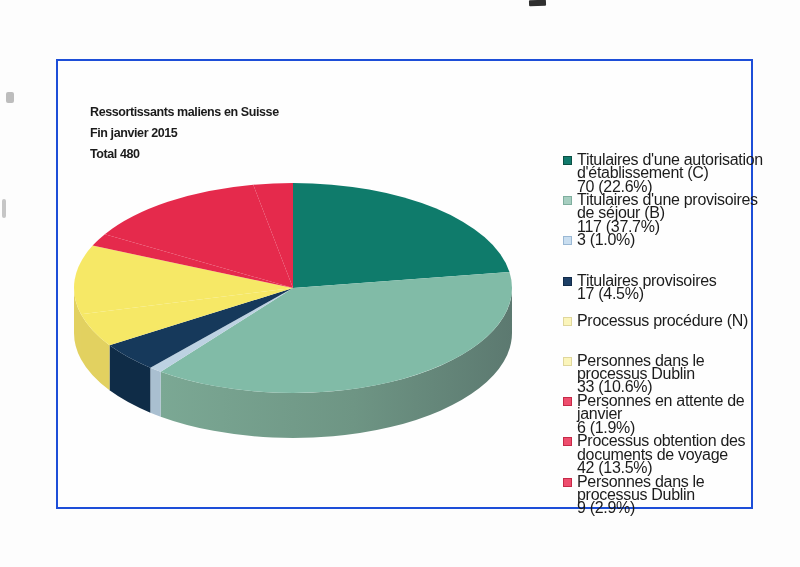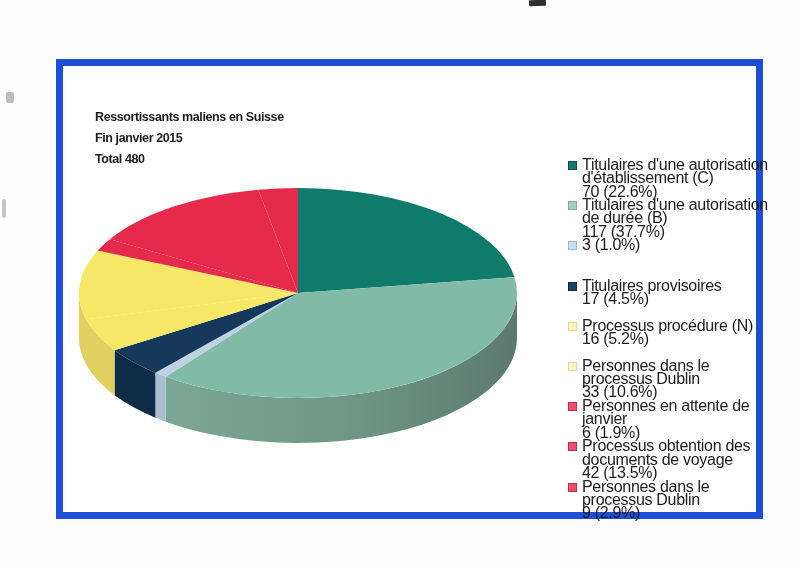--- a/index.html
+++ b/index.html
@@ -13,21 +13,21 @@
 
   
   .artifact { position:absolute; background:#333; }
   .artifact-top    { left:529px; top:0;     width:17px; height:6px;  background:#2f2f2f; transform:rotate(-2deg); border-radius:1px; }
   .artifact-left1  { left:6px;   top:92px;  width:8px;  height:11px; background:#bdbdbd; border-radius:2px; }
   .artifact-left2  { left:2px;   top:199px; width:4px;  height:19px; background:#c6c6c6; border-radius:2px; }
 
   .chart-frame {
     position:absolute; left:56px; top:59px;
     width:693px; height:446px;
-    border:7px solid #1d4ed8;
+    border:2px solid #1d4ed8;
     background:#fefefe;
   }
 
   .chart-title {
     position:absolute; left:32px; top:41px;
     font-size:12.5px; font-weight:700; color:#1b1b1b;
     line-height:21px; letter-spacing:-0.4px;
     white-space:nowrap;
   }
 
@@ -95,42 +95,41 @@
       <div class="legend-item">
         <span class="swatch" style="background: rgb(17, 122, 108); border-color: rgb(11, 80, 68);"></span>
         <div class="legend-text">
           <div>Titulaires d'une autorisation d'établissement (C)</div>
           <div>70 (22.6%)</div>
         </div>
       </div>
       <div class="legend-item">
         <span class="swatch" style="background: rgb(166, 206, 192); border-color: rgb(127, 174, 158);"></span>
         <div class="legend-text">
-          <div>Titulaires d'une autorisation de durée (B)</div>
+          <div>Titulaires d'une provisoires de séjour (B)</div>
           <div>117 (37.7%)</div>
         </div>
       </div>
       <div class="legend-item">
         <span class="swatch" style="background: rgb(201, 222, 240); border-color: rgb(154, 184, 212);"></span>
         <div class="legend-text">
           <div>3 (1.0%)</div>
         </div>
       </div>
       <div class="legend-item">
         <span class="swatch" style="background: rgb(29, 63, 102); border-color: rgb(18, 43, 73);"></span>
         <div class="legend-text">
           <div>Titulaires provisoires</div>
           <div>17 (4.5%)</div>
         </div>
       </div>
       <div class="legend-item">
         <span class="swatch" style="background: rgb(251, 245, 187); border-color: rgb(224, 215, 156);"></span>
         <div class="legend-text">
           <div>Processus procédure (N)</div>
-          <div>16 (5.2%)</div>
         </div>
       </div>
       <div class="legend-item">
         <span class="swatch" style="background: rgb(251, 245, 187); border-color: rgb(224, 215, 156);"></span>
         <div class="legend-text">
           <div>Personnes dans le processus Dublin</div>
           <div>33 (10.6%)</div>
         </div>
       </div>
       <div class="legend-item">

